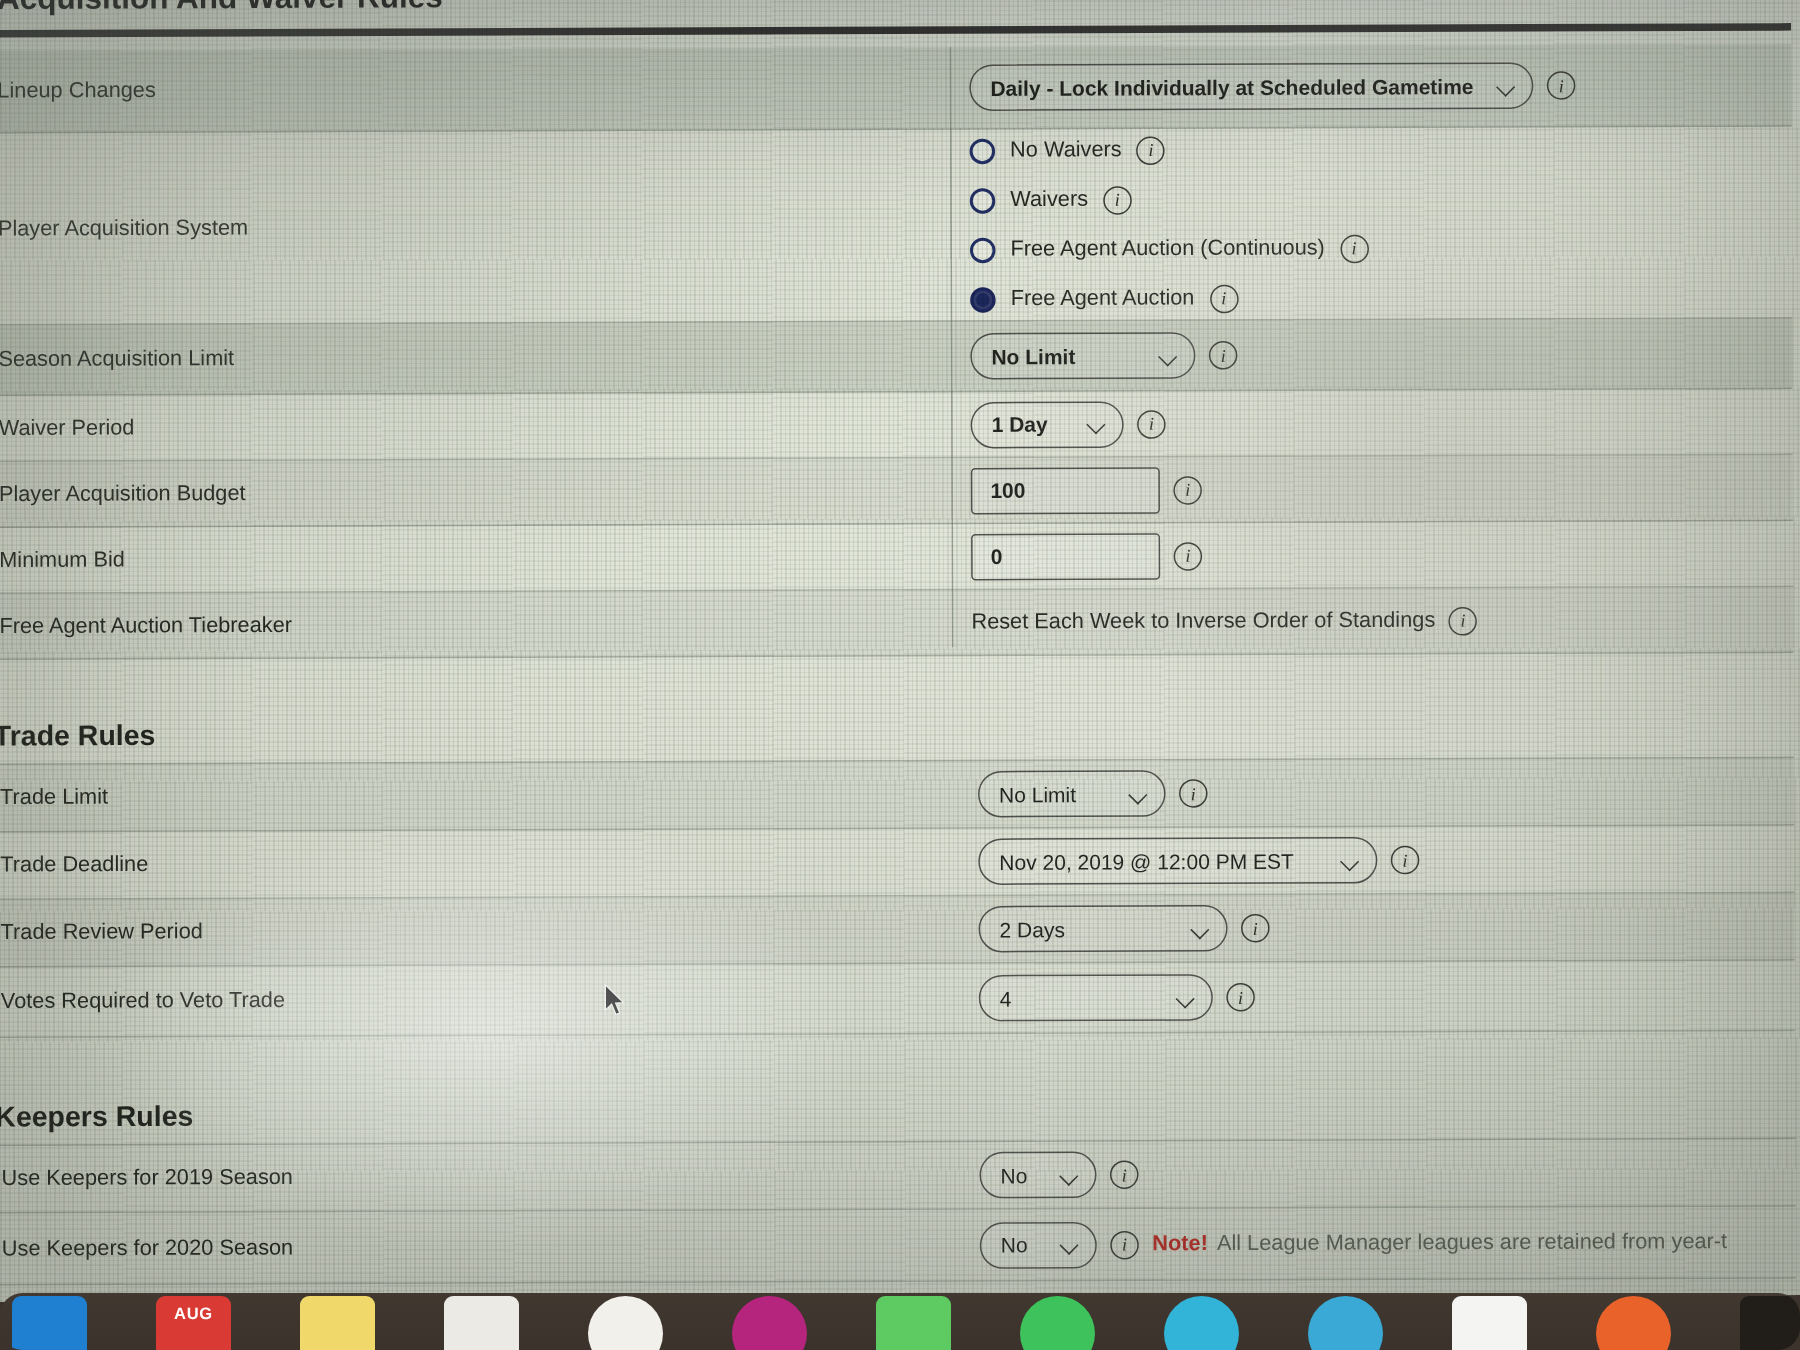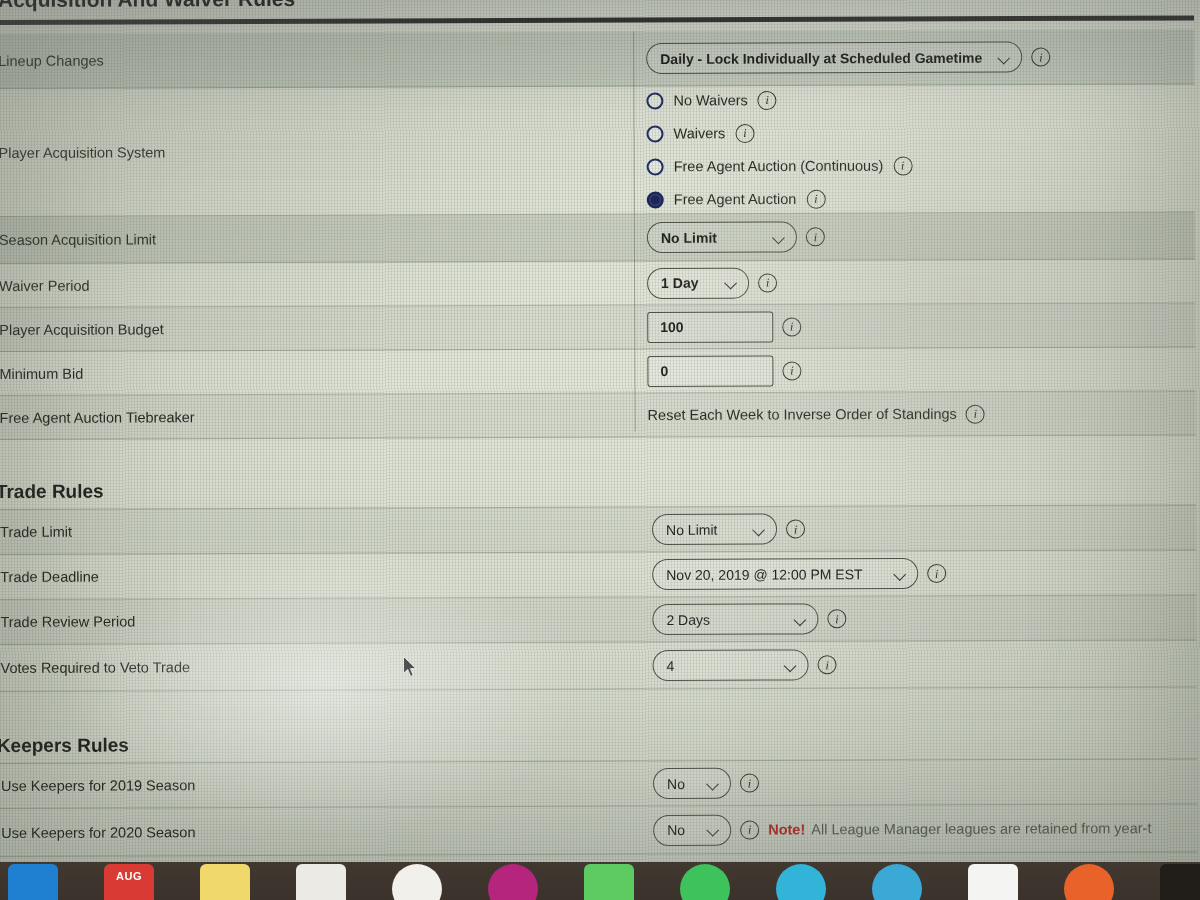--- a/index.html
+++ b/index.html
@@ -147,20 +147,21 @@
   .note .ntext{ color:#55594f; font-size:14.5px; }
 
   
   #cursor{ position:absolute; left:406px; top:657px; width:16px; height:24px; }
 
   
   #dock{
     position:absolute; left:0; bottom:0; width:1200px; height:38px;
     background:linear-gradient(180deg,#413830 0%, #3a322b 100%);
     overflow:hidden;
+    border-radius:15px;
   }
   #dockrow{
     position:absolute; left:8px; bottom:-14px;
     display:flex; align-items:flex-end; gap:46px;
   }
   .dicon{ width:50px; height:50px; border-radius:11px; position:relative; overflow:hidden; }
   .dicon.sq{ border-radius:6px; }
   .dicon.circ{ border-radius:50%; }
   .dlabel{
     position:absolute; left:0; right:0; top:6px; text-align:center;

